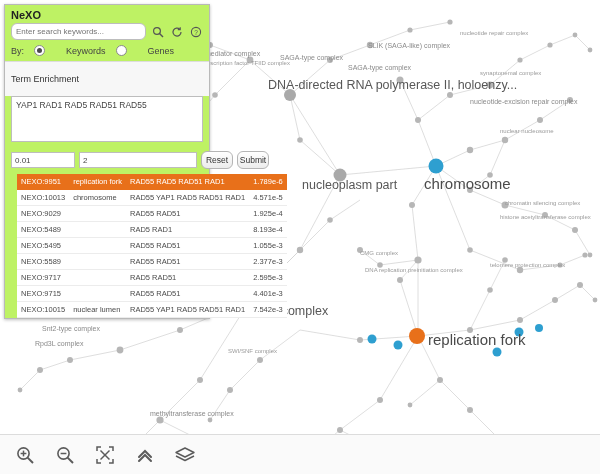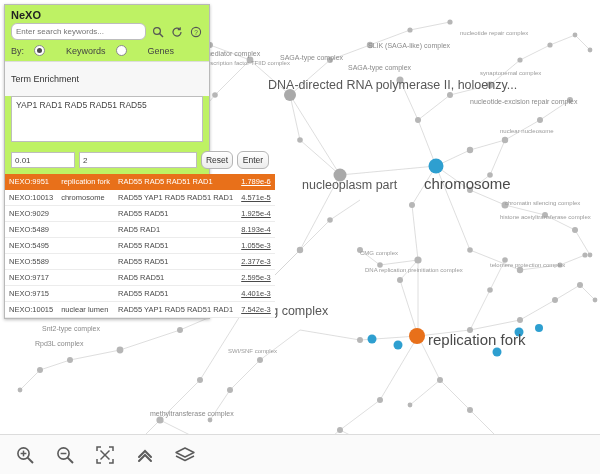--- a/index.html
+++ b/index.html
@@ -63,30 +63,30 @@
   .cutoffrow input{
     height:14px;border:1px solid #bdbdbd;font-size:8px;padding:0 3px;color:#444;background:#fff;outline:none;
   }
   .cutoffrow .c1{width:56px;}
   .cutoffrow .c2{flex:1;}
   .btn{
     height:16px;min-width:30px;padding:0 0;font-size:8.5px;
     border:1px solid #b5b5b5;border-radius:6px;background:linear-gradient(#fff,#ececec);
     color:#333;cursor:pointer;display:flex;align-items:center;justify-content:center;
   }
-  table.results{border-collapse:collapse;width:100%;font-size:7.5px;background:#fff;}
+  table.results{border-collapse:collapse;width:100%;font-size:7.5px;background:#fff;margin-left:12px;}
   table.results td{
     padding:3px 4px;border-bottom:1px solid #ececec;color:#4a4a4a;white-space:nowrap;
     overflow:hidden;text-overflow:ellipsis;
   }
   table.results tr.sel td{background:#e8701a;color:#fff;border-bottom:1px solid #e8701a;}
   table.results td.c0{width:40px;}
   table.results td.c1{width:52px;}
   table.results td.c2{width:70px;}
-  table.results td.c3{width:34px;text-align:center;text-decoration:underline;}
+  table.results td.c3{width:34px;text-align:center;}
 
   
   #toolbar{
     position:absolute;left:0;bottom:0;width:600px;height:40px;
     background:#fafafa;border-top:1px solid #dcdcdc;
     display:flex;align-items:center;gap:18px;padding-left:14px;box-sizing:border-box;
   }
   #toolbar .tbtn{width:22px;height:22px;color:#5b5b5b;cursor:pointer;display:flex;align-items:center;justify-content:center;}
   #toolbar .tbtn svg{display:block;}
 </style>
@@ -327,21 +327,21 @@
     </div>
 
     <div class="sectionhdr">Term Enrichment</div>
 
     <div class="ta">YAP1 RAD1 RAD5 RAD51 RAD55</div>
 
     <div class="cutoffrow">
       <input class="c1" type="text" value="0.01" style="">
       <input class="c2" type="text" value="2" style="">
       <div class="btn">Reset</div>
-      <div class="btn">Enter</div>
+      <div class="btn">Submit</div>
     </div>
 
     <table class="results">
       <tbody id="results-body">
           <tr class="sel">
             <td class="c0">NEXO:9951</td>
             <td class="c1">replication fork</td>
             <td class="c2">RAD55 RAD5 RAD51 RAD1</td>
             <td class="c3">1.789e-6</td>
           </tr>

